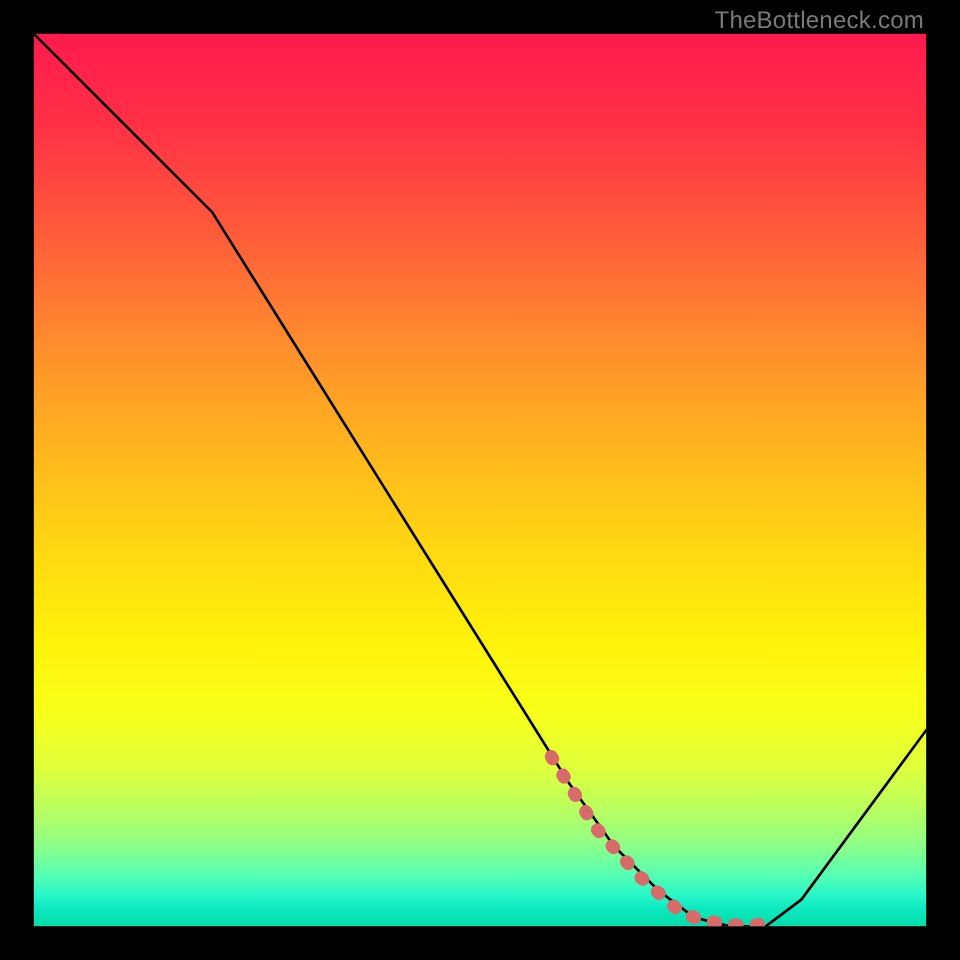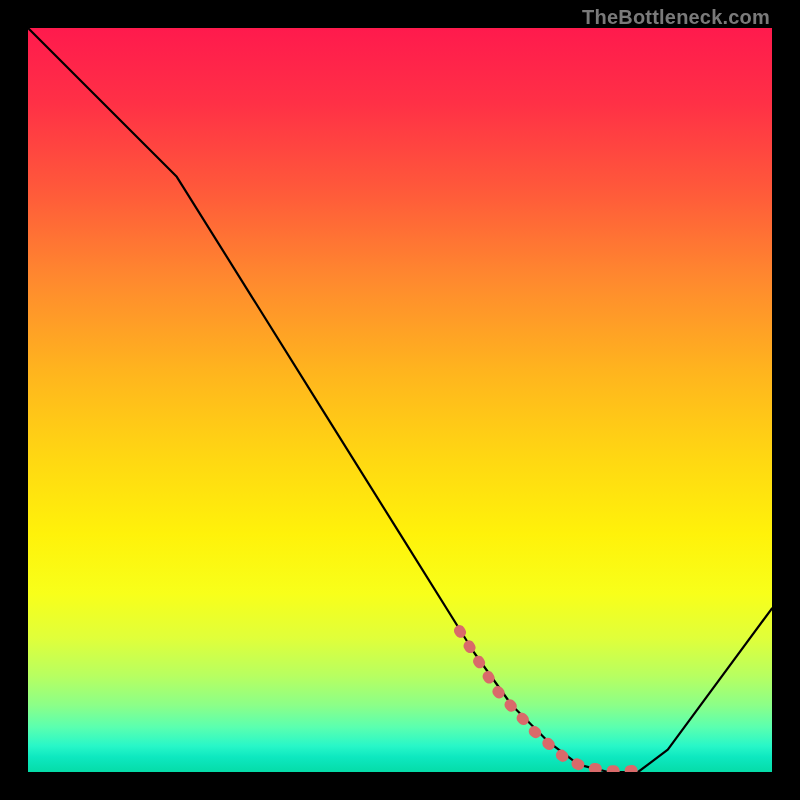--- a/index.html
+++ b/index.html
@@ -46,21 +46,21 @@
       #0de8c0 98%,
       #05dca8 100%
     );
   }
   .watermark {
     position: absolute;
     top: 6px;
     right: 30px;
     color: #7a7a7a;
     font-size: 20px;
-    font-weight: 700;
+    font-weight: 400;
     letter-spacing: 0.2px;
     user-select: none;
   }
   svg.curve {
     position: absolute;
     inset: 0;
   }
 </style>
 </head>
 <body>

